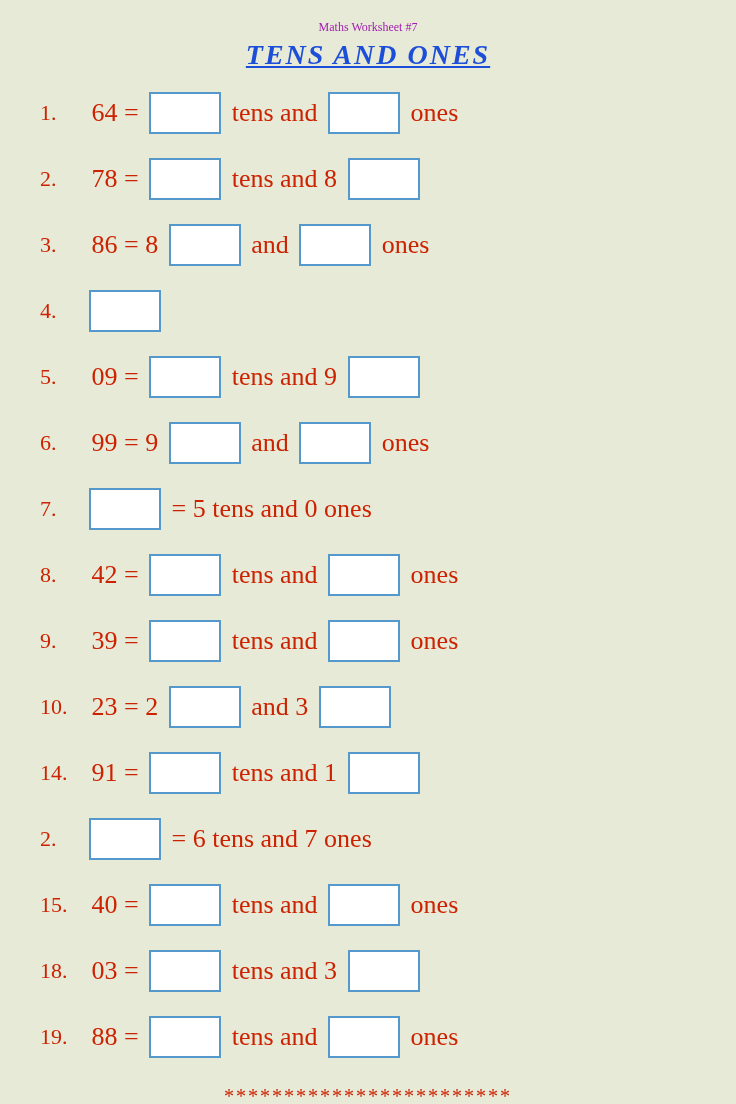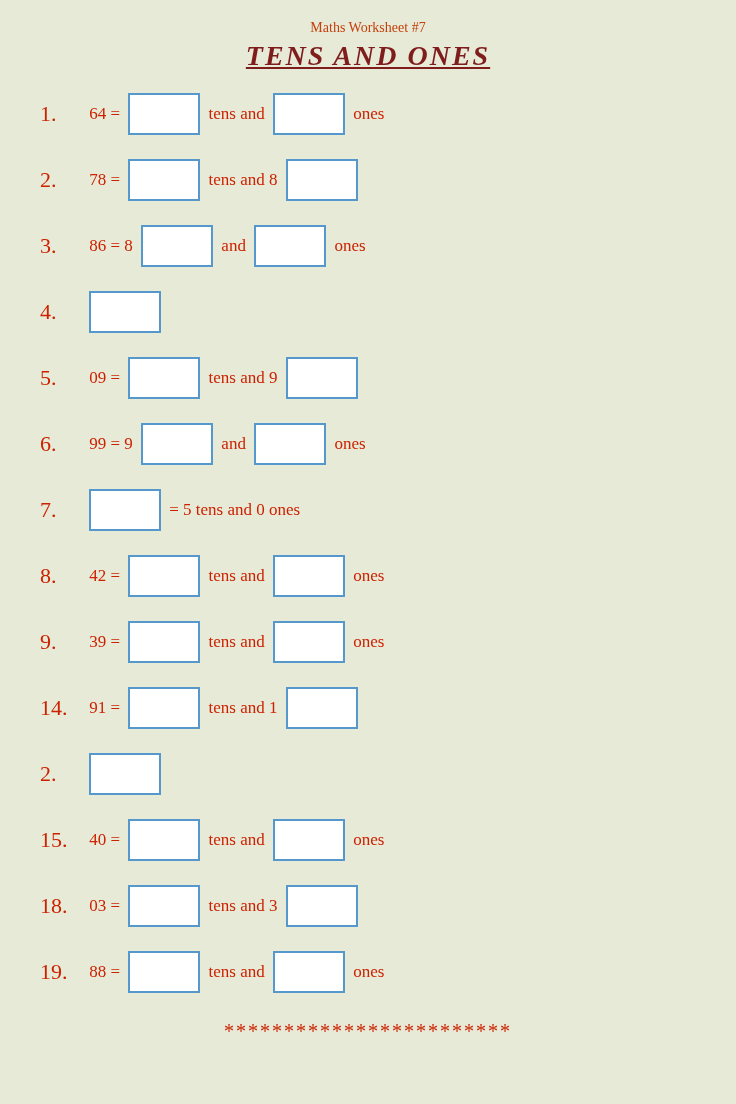--- a/index.html
+++ b/index.html
@@ -15,30 +15,30 @@
       font-family: Georgia, 'Times New Roman', serif;
       padding: 20px 40px;
     }
 
     .header {
       text-align: center;
       margin-bottom: 10px;
     }
 
     .subtitle {
-      font-size: 14px;
-      color: #c2410c;
+      font-size: 12px;
+      color: #a21caf;
       margin-bottom: 4px;
     }
 
     .title {
       font-size: 28px;
       font-style: italic;
       font-weight: bold;
-      color: #7f1d1d;
+      color: #1d4ed8;
       text-decoration: underline;
       letter-spacing: 2px;
     }
 
     .problems {
       margin-top: 14px;
     }
 
     .problem-row {
       display: flex;
@@ -61,21 +61,21 @@
       width: 72px;
       height: 42px;
       border: 2px solid #5599cc;
       background: white;
       margin: 0 4px;
       vertical-align: middle;
     }
 
     .text-part {
       color: #cc2200;
-      font-size: 17px;
+      font-size: 26px;
       white-space: nowrap;
     }
 
     .footer {
       text-align: center;
       margin-top: 20px;
       font-size: 20px;
       color: #cc2200;
       letter-spacing: 2px;
     }
@@ -146,29 +146,37 @@
     </div>
     <div class="problem-row">
       <span class="problem-num">9.</span>
       <span class="text-part">&nbsp;39 =&nbsp;</span>
       <span class="answer-box"></span>
       <span class="text-part">&nbsp;tens and&nbsp;</span>
       <span class="answer-box"></span>
       <span class="text-part">&nbsp;ones&nbsp;</span>
     </div>
     <div class="problem-row">
+      <span class="problem-num">10.</span>
+      <span class="text-part">&nbsp;23 = 2&nbsp;</span>
+      <span class="answer-box"></span>
+      <span class="text-part">&nbsp;and 3&nbsp;</span>
+      <span class="answer-box"></span>
+    </div>
+    <div class="problem-row">
       <span class="problem-num">14.</span>
       <span class="text-part">&nbsp;91 =&nbsp;</span>
       <span class="answer-box"></span>
       <span class="text-part">&nbsp;tens and 1&nbsp;</span>
       <span class="answer-box"></span>
     </div>
     <div class="problem-row">
       <span class="problem-num">2.</span>
       <span class="answer-box"></span>
+      <span class="text-part">&nbsp;= 6 tens and 7 ones&nbsp;</span>
     </div>
     <div class="problem-row">
       <span class="problem-num">15.</span>
       <span class="text-part">&nbsp;40 =&nbsp;</span>
       <span class="answer-box"></span>
       <span class="text-part">&nbsp;tens and&nbsp;</span>
       <span class="answer-box"></span>
       <span class="text-part">&nbsp;ones&nbsp;</span>
     </div>
     <div class="problem-row">

